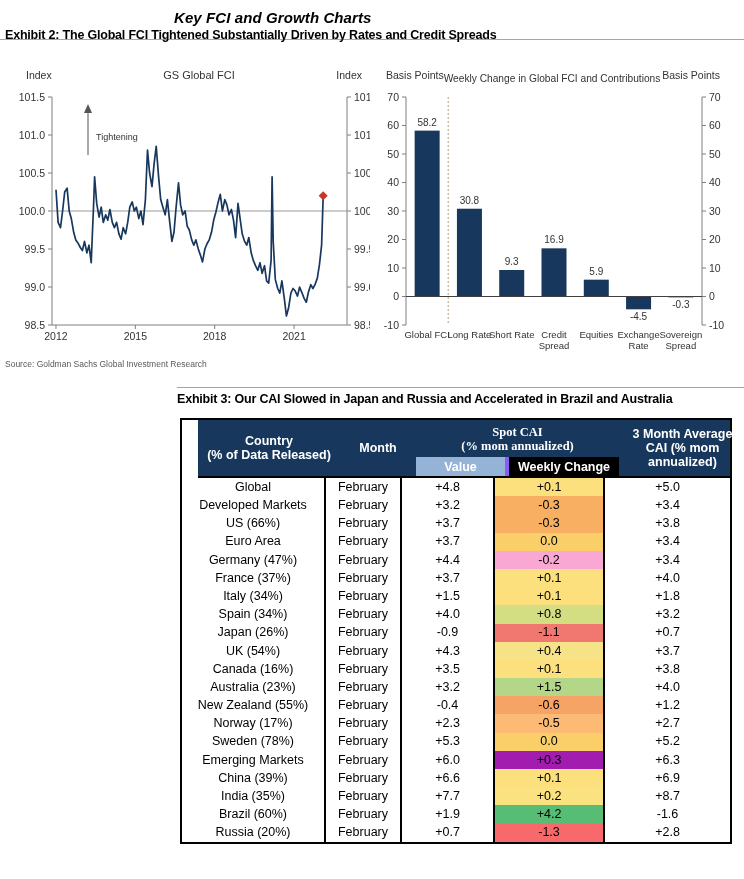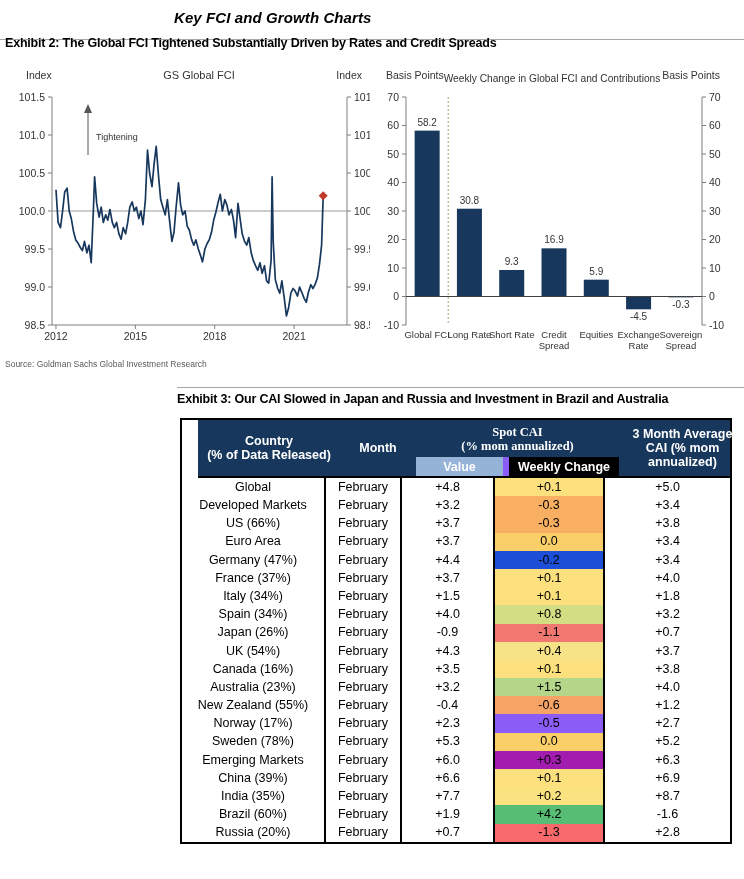--- a/index.html
+++ b/index.html
@@ -4,40 +4,40 @@
 <style>
   html,body{margin:0;padding:0;background:#fff;}
   #root{position:relative;width:744px;height:849px;background:#ffffff;
         font-family:"Liberation Sans",sans-serif;color:#000;overflow:hidden;}
   .abs{position:absolute;}
   #doc-title{left:174px;top:9px;font-size:15px;font-weight:bold;font-style:italic;letter-spacing:0.1px;}
   .rule{height:1px;background:#A6A6A6;}
   #rule1{left:0;top:39px;width:744px;}
   #rule2{left:177px;top:387px;width:567px;}
   .exhibit-heading{font-size:12.5px;font-weight:bold;letter-spacing:-0.2px;}
-  #ex2-heading{left:5px;top:36px;}
+  #ex2-heading{left:5px;top:28px;}
   #ex3-heading{left:177px;top:392px;}
   .source{font-size:8.5px;color:#595959;}
   #source1{left:5px;top:359px;}
   #source2{left:177px;top:850px;}
   svg{display:block;}
   svg text{font-family:"Liberation Sans",sans-serif;fill:#333;}
   #line-chart-wrap{left:18px;top:63px;text-align:center;}
   #bar-chart-wrap{left:372px;top:63px;}
 
   
   #cai-table{left:180px;top:418px;width:548px;border:2px solid #000;background:#fff;}
   .thead{display:grid;grid-template-columns:142px 76px 93px 110px 127px;grid-template-rows:37px 19px;
          background:#17375D;color:#fff;font-weight:bold;font-size:12.5px;text-align:center;
          border-bottom:2px solid #000;margin-left:16px;}
   .th{display:flex;align-items:center;justify-content:center;white-space:pre-line;line-height:1.12;}
   .th-country{grid-column:1;grid-row:1/3;}
   .th-month{grid-column:2;grid-row:1/3;}
   .th-spot{grid-column:3/5;grid-row:1;font-family:Liberation Serif, serif;}
-  .th-value{grid-column:3;grid-row:2;background:#95B3D7;border-right:6px solid #8b5cf6;box-sizing:border-box;}
+  .th-value{grid-column:3;grid-row:2;background:#95B3D7;border-right:4px solid #8b5cf6;box-sizing:border-box;}
   .th-wc{grid-column:4;grid-row:2;background:#000000;}
   .th-3m{grid-column:5;grid-row:1/3;}
   .trow{display:grid;grid-template-columns:142px 76px 93px 110px 127px;height:18.2px;
         font-size:12.5px;text-align:center;}
   .td{height:100%;display:flex;align-items:center;justify-content:center;
       border-left:2px solid #000;box-sizing:border-box;line-height:1;}
   .td:first-child{border-left:none;}
   .td.bold{font-weight:normal;}
 </style>
 </head>
@@ -177,21 +177,21 @@
           <text x="308.85714285714283" y="275" font-size="9.5" text-anchor="middle">Sovereign</text>
           <text x="308.85714285714283" y="286" font-size="9.5" text-anchor="middle">Spread</text>
           <line x1="34" y1="233.5" x2="330" y2="233.5" stroke="#404040" stroke-width="1.2"></line>
         </g>
     </svg>
   </div>
 
   <div class="abs source" id="source1">Source: Goldman Sachs Global Investment Research</div>
 
   <div class="abs rule" id="rule2"></div>
-  <div class="abs exhibit-heading" id="ex3-heading">Exhibit 3: Our CAI Slowed in Japan and Russia and Investment in Brazil and Australia</div>
+  <div class="abs exhibit-heading" id="ex3-heading">Exhibit 3: Our CAI Slowed in Japan and Russia and Accelerated in Brazil and Australia</div>
 
   <div class="abs" id="cai-table">
     <div class="thead">
       <div class="th th-country">Country
 (% of Data Released)</div>
       <div class="th th-month">Month</div>
       <div class="th th-spot">Spot CAI
 (% mom annualized)</div>
       <div class="th th-value">Value</div>
       <div class="th th-wc">Weekly Change</div>
@@ -225,21 +225,21 @@
           <div class="td">Euro Area</div>
           <div class="td">February</div>
           <div class="td">+3.7</div>
           <div class="td" style="background: rgb(250, 207, 106);">0.0</div>
           <div class="td">+3.4</div>
         </div>
         <div class="trow">
           <div class="td">Germany (47%)</div>
           <div class="td">February</div>
           <div class="td">+4.4</div>
-          <div class="td" style="background: #1d4ed8;">-0.2</div>
+          <div class="td" style="background: #f9a8d4;">-0.2</div>
           <div class="td">+3.4</div>
         </div>
         <div class="trow">
           <div class="td">France (37%)</div>
           <div class="td">February</div>
           <div class="td">+3.7</div>
           <div class="td" style="background: rgb(251, 224, 125);">+0.1</div>
           <div class="td">+4.0</div>
         </div>
         <div class="trow">
@@ -288,21 +288,21 @@
           <div class="td">New Zealand (55%)</div>
           <div class="td">February</div>
           <div class="td">-0.4</div>
           <div class="td" style="background: rgb(246, 164, 102);">-0.6</div>
           <div class="td">+1.2</div>
         </div>
         <div class="trow">
           <div class="td">Norway (17%)</div>
           <div class="td">February</div>
           <div class="td">+2.3</div>
-          <div class="td" style="background: #8b5cf6;">-0.5</div>
+          <div class="td" style="background: #fdba74;">-0.5</div>
           <div class="td">+2.7</div>
         </div>
         <div class="trow">
           <div class="td">Sweden (78%)</div>
           <div class="td">February</div>
           <div class="td">+5.3</div>
           <div class="td" style="background: rgb(250, 207, 106);">0.0</div>
           <div class="td">+5.2</div>
         </div>
         <div class="trow">

